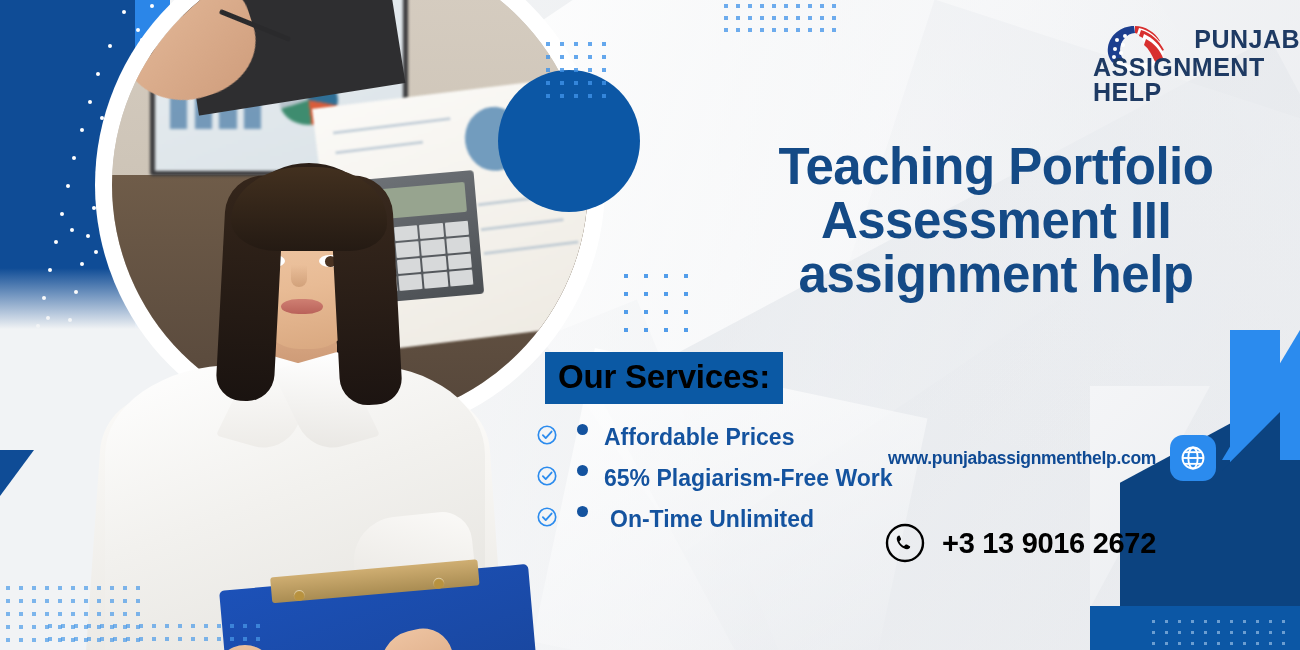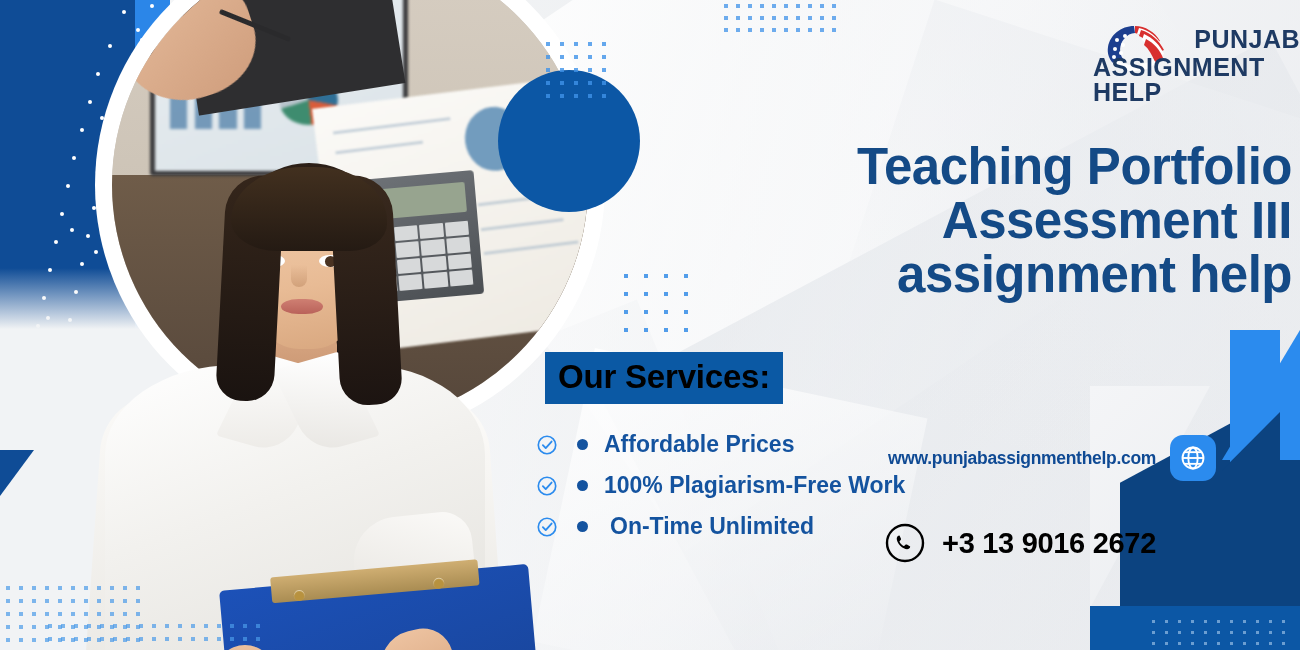--- a/index.html
+++ b/index.html
@@ -424,21 +424,21 @@
     line-height: 1;
   }
   .logo-punjab { top: 9px; font-size: 25px; }
   .logo-ahelp  { top: 37px; font-size: 25px; }
 
   
   .headline {
     position: absolute;
     left: 700px; top: 140px;
     width: 592px;
-    text-align: right;
+    text-align: center;
     color: #144a86;
     font-size: 51px;
     font-weight: bold;
     line-height: 1.06;
     letter-spacing: -0.5px;
   }
 
   
   .services-box {
     position: absolute;
@@ -454,21 +454,20 @@
   
   .services-list {
     position: absolute;
     left: 536px; top: 424px;
     width: 420px;
   }
   .service-item {
     position: relative;
     height: 41px;
     display: flex;
-    align-items: center;
   }
   .check-icon { width: 22px; height: 22px; flex: 0 0 22px; }
   .bullet {
     width: 11px; height: 11px;
     border-radius: 50%;
     background: #14539f;
     flex: 0 0 11px;
     margin-left: 19px;
   }
   .service-label {
@@ -921,21 +920,21 @@
           </svg></span>
         <span class="bullet"></span>
         <span class="service-label ind-0">Affordable Prices</span>
       </div>
       <div class="service-item">
         <span class="check-icon"><svg width="22" height="22" viewBox="0 0 24 24" fill="none">
             <circle cx="12" cy="12" r="9.5" stroke="#2b8bee" stroke-width="1.8"></circle>
             <path d="M7.5 12.2l3.1 3.1L17 8.2" stroke="#2b8bee" stroke-width="2" stroke-linecap="round" stroke-linejoin="round"></path>
           </svg></span>
         <span class="bullet"></span>
-        <span class="service-label ind-1">100% Plagiarism-Free Work</span>
+        <span class="service-label ind-1">65% Plagiarism-Free Work</span>
       </div>
       <div class="service-item">
         <span class="check-icon"><svg width="22" height="22" viewBox="0 0 24 24" fill="none">
             <circle cx="12" cy="12" r="9.5" stroke="#2b8bee" stroke-width="1.8"></circle>
             <path d="M7.5 12.2l3.1 3.1L17 8.2" stroke="#2b8bee" stroke-width="2" stroke-linecap="round" stroke-linejoin="round"></path>
           </svg></span>
         <span class="bullet"></span>
         <span class="service-label ind-2">On-Time Unlimited</span>
       </div>
     </div>

